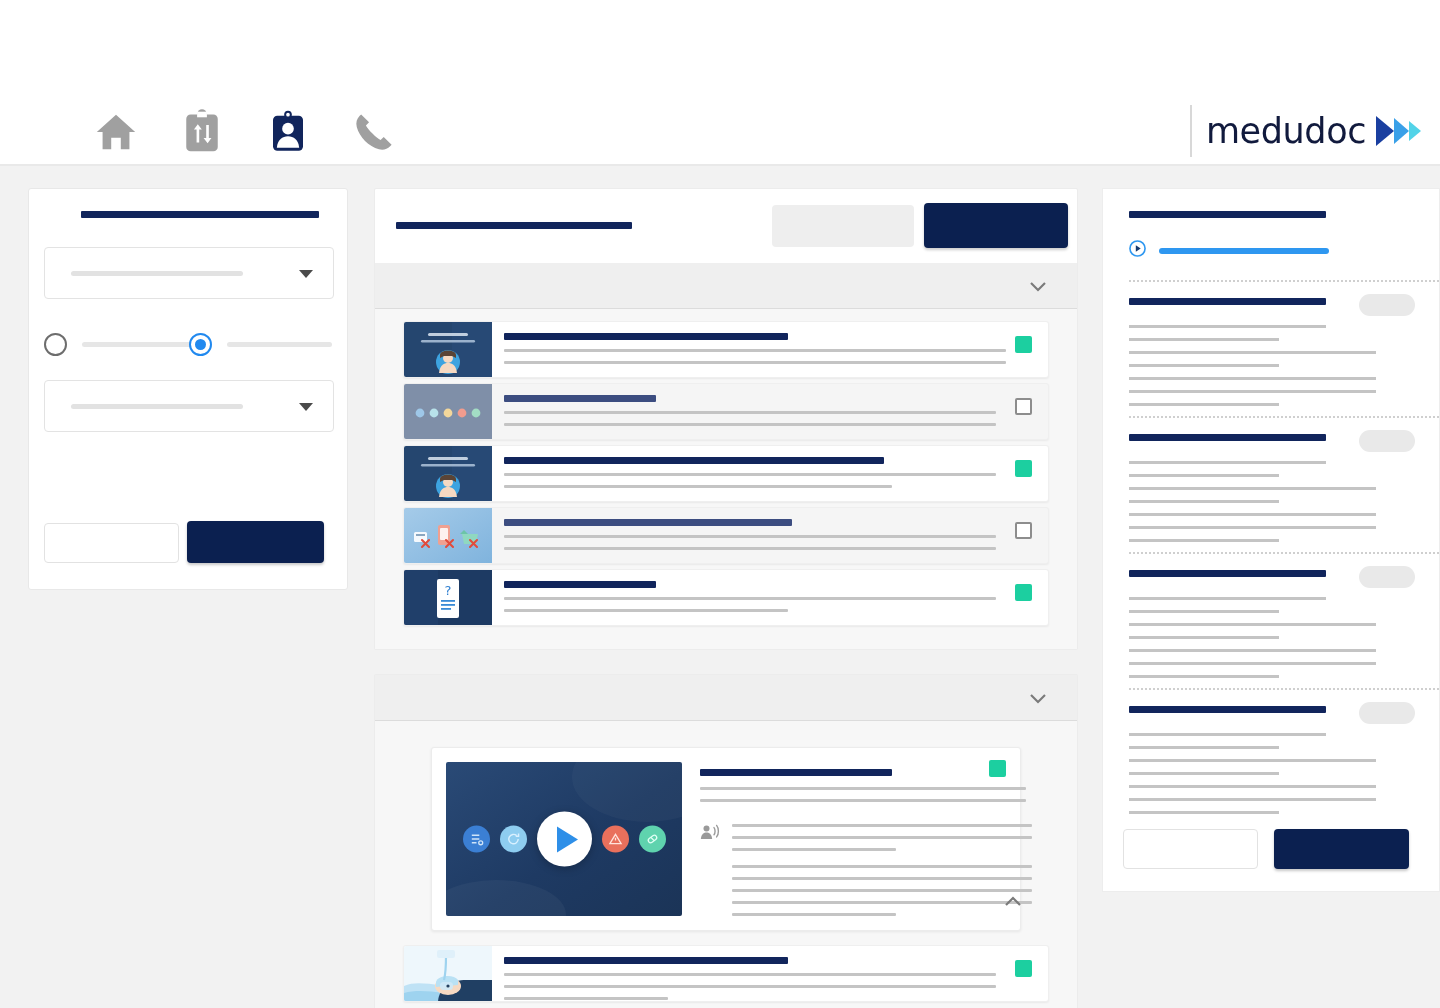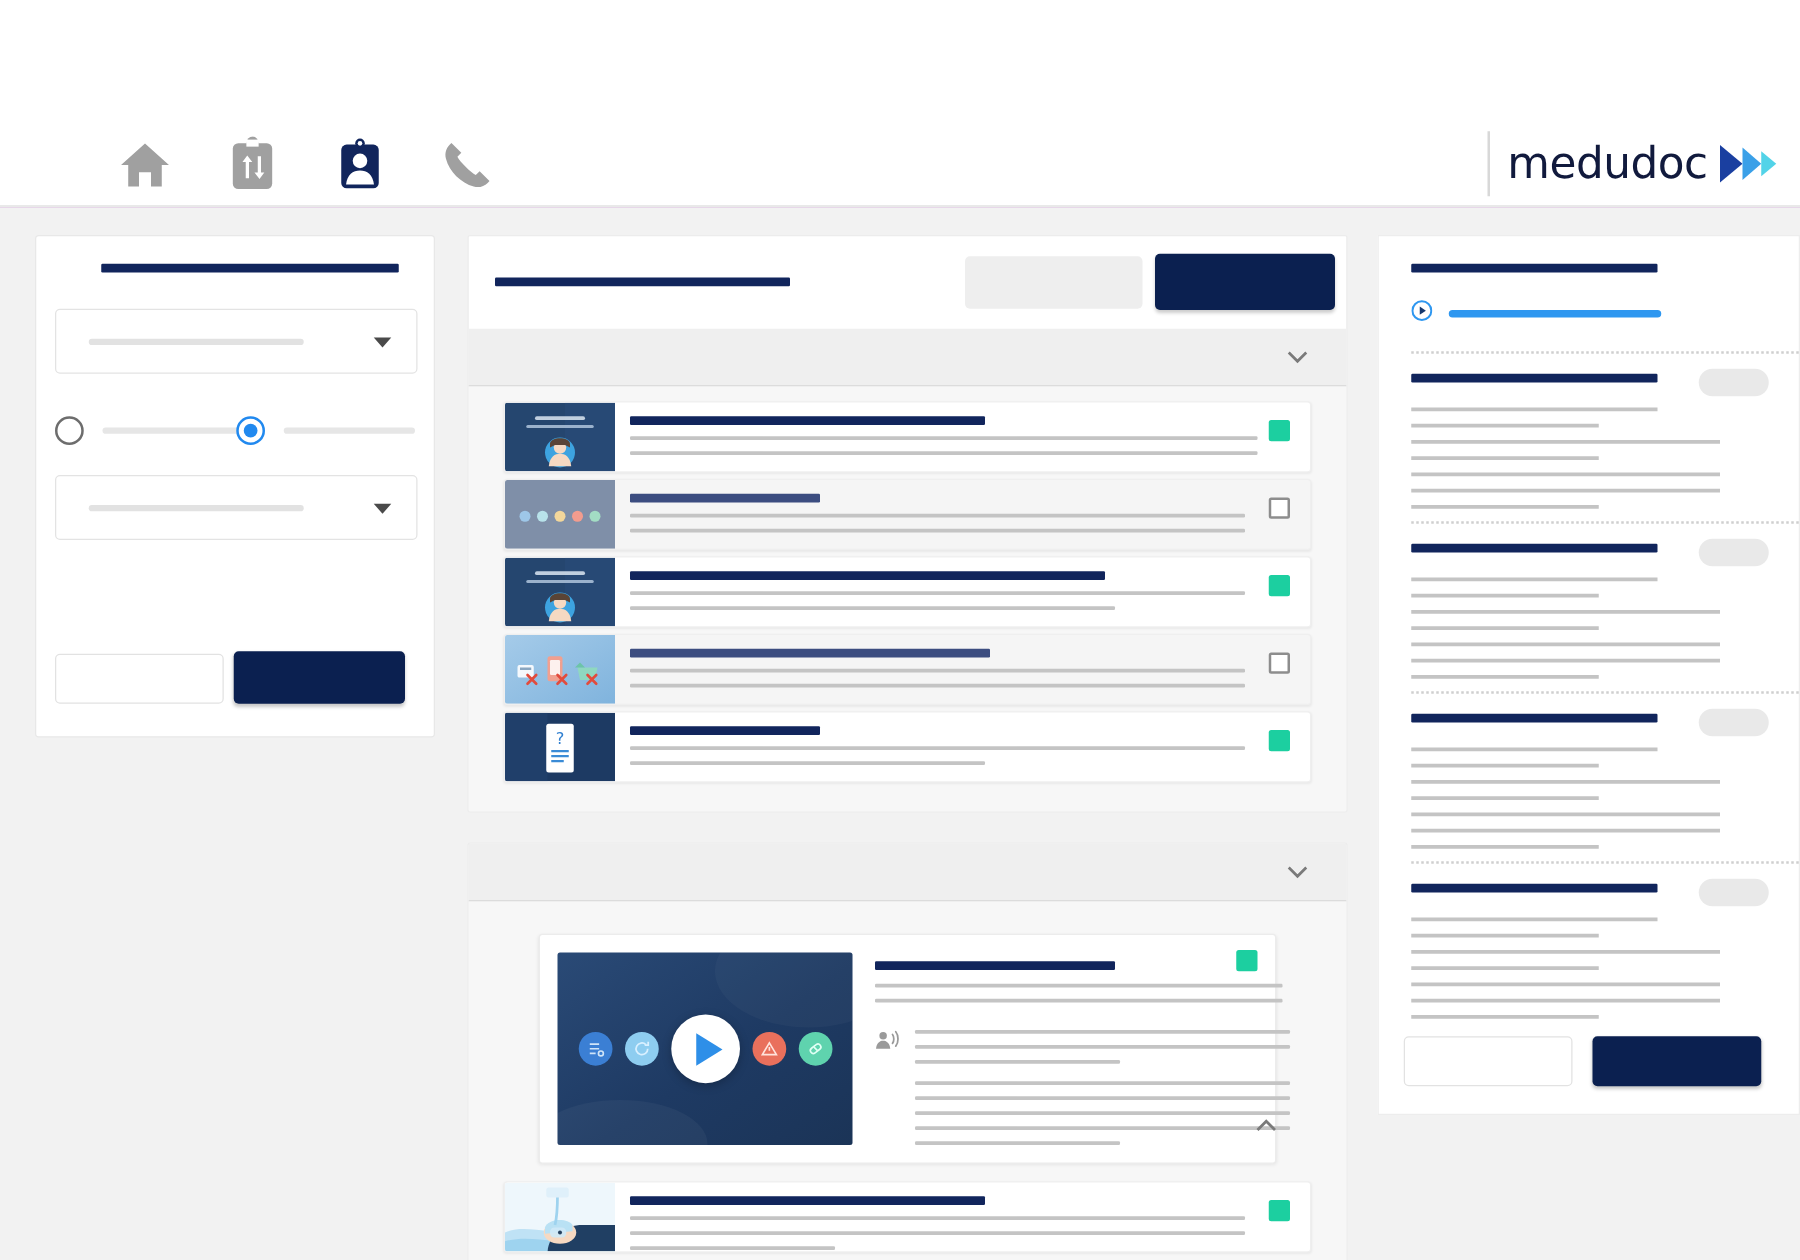--- a/index.html
+++ b/index.html
@@ -3,21 +3,21 @@
 <meta charset="utf-8">
 <style>
   * { box-sizing: border-box; margin: 0; padding: 0; }
   html, body {
     width: 1440px; height: 1008px;
     font-family: "Liberation Sans", sans-serif;
     background: #ffffff;
     overflow: hidden;
   }
 
-  .app { position: relative; width: 1440px; height: 1008px; background: #a21caf; }
+  .app { position: relative; width: 1440px; height: 1008px; background: #000000; }
 
   
   .header {
     position: absolute; left: 0; top: 0; width: 1440px; height: 166px;
     background: #ffffff;
     border-bottom: 2px solid #e9e9e9;
   }
   .nav-icons { position: absolute; left: 88px; top: 104px; display: flex; gap: 30px; align-items: center; }
   .nav-item {
     width: 56px; height: 56px;

